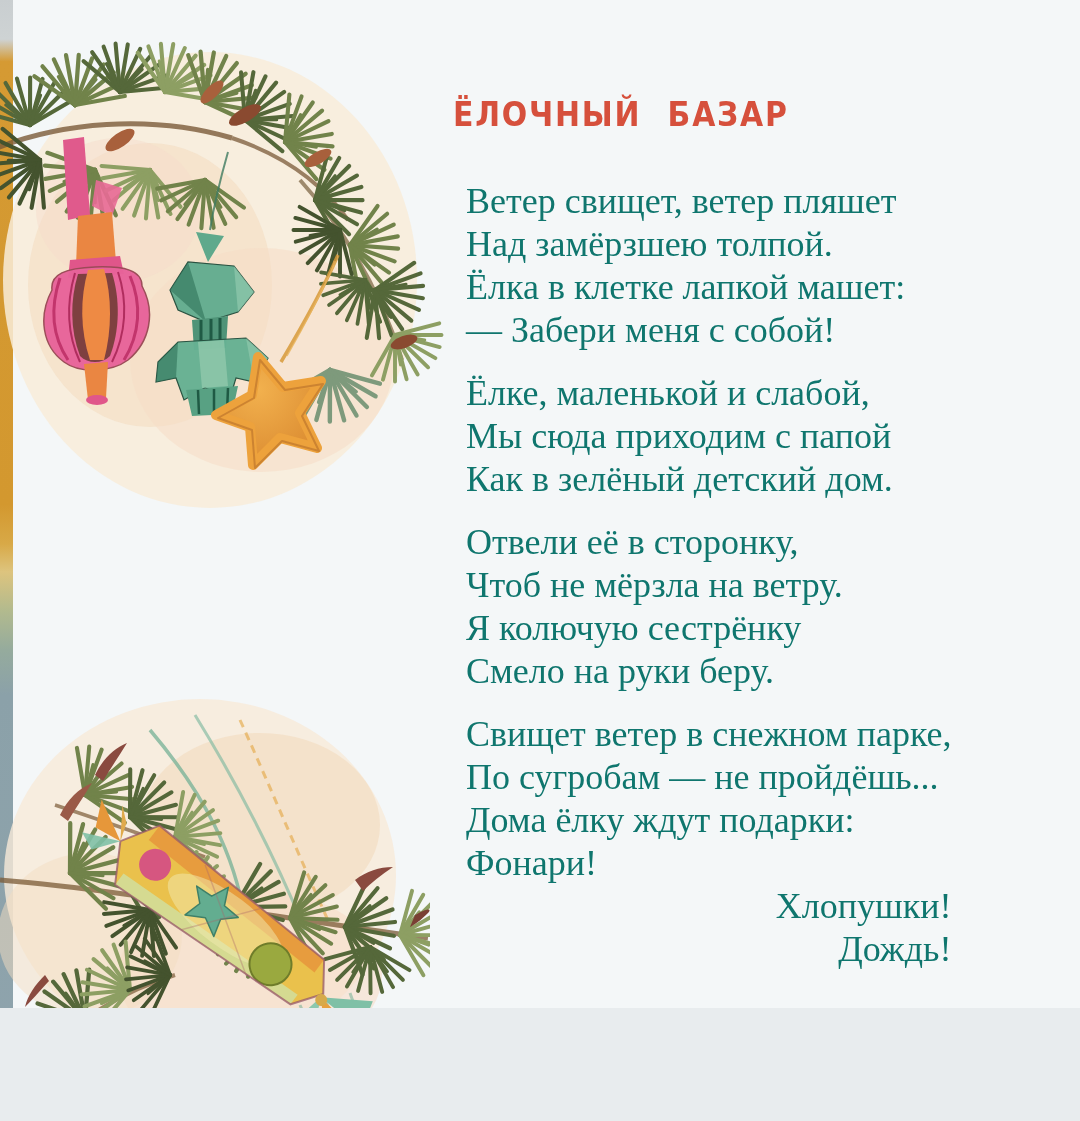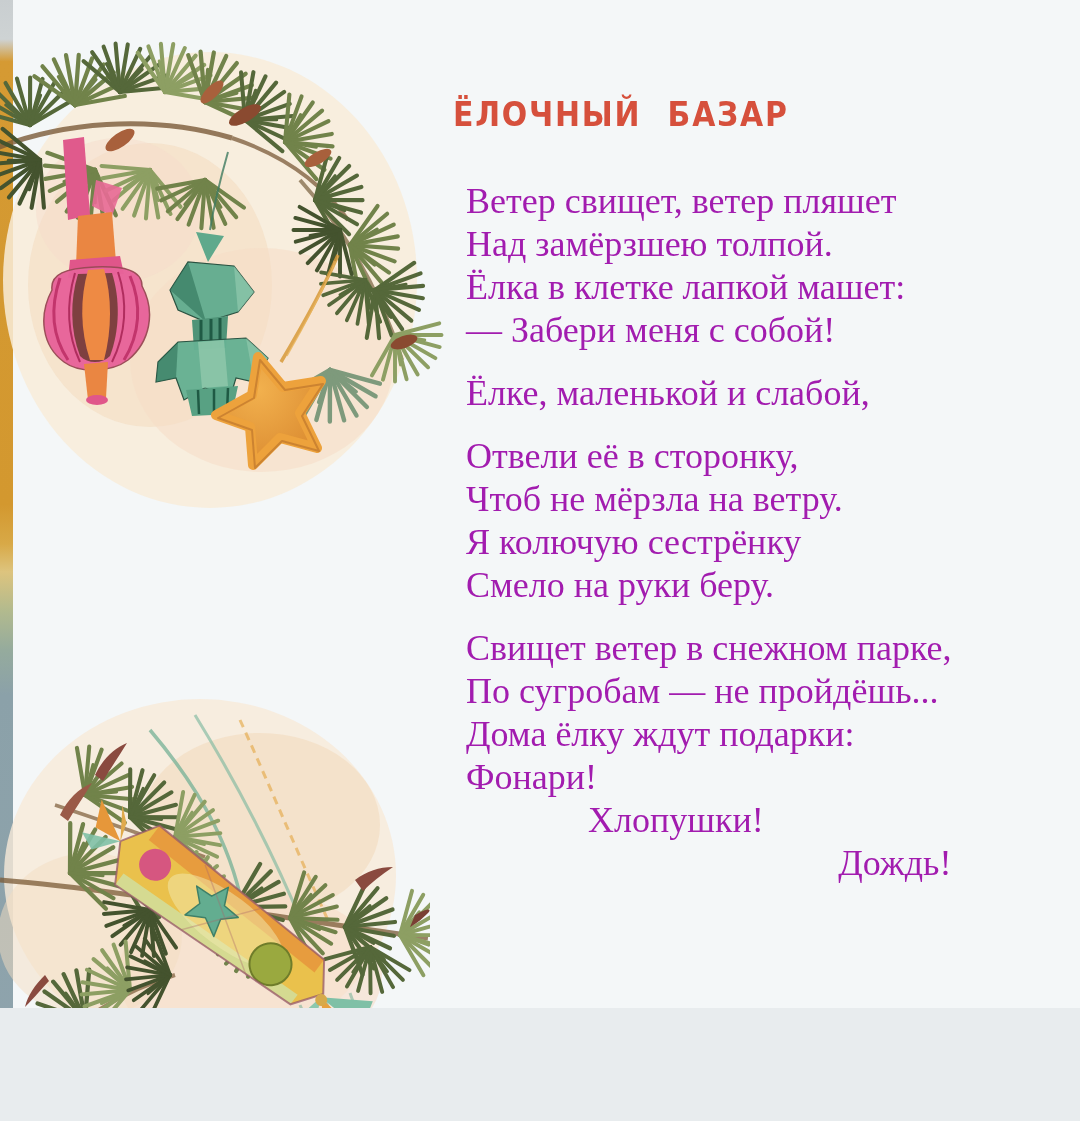--- a/index.html
+++ b/index.html
@@ -25,24 +25,24 @@
     position:absolute;left:140px;right:0;top:1112px;height:9px;background:#a7acae;
   }
   
   .title{
     position:absolute;left:453px;top:94px;margin:0;
     font-family:"DejaVu Sans",sans-serif;font-weight:bold;font-size:34px;
     letter-spacing:2px;word-spacing:16px;color:#d6503c;
     transform:scaleX(.88);transform-origin:left top;white-space:nowrap;
   }
   
-  .poem{position:absolute;left:466px;top:180px;font-size:36px;line-height:43px;color:#a21caf;}
+  .poem{position:absolute;left:466px;top:180px;font-size:36px;line-height:43px;color:#0f766e;}
   .stanza{margin:0 0 20px 0;}
   .line{white-space:nowrap;}
-  .ind1{padding-left:122px;}
+  .ind1{padding-left:122px;text-align:right;}
   .ind2{padding-left:264px;text-align:right;}
   
   .illo-top{position:absolute;left:0;top:30px;}
   .illo-bottom{position:absolute;left:0;top:675px;}
   .g1{color:#55683a}.g2{color:#71834a}.g3{color:#8d9f63}.g4{color:#44532e}.g5{color:#7e9a7c}
 </style>
 </head>
 <body>
 
 <div class="page">
@@ -229,20 +229,22 @@
 
   <div class="poem">
     <div class="stanza">
       <div class="line">Ветер свищет, ветер пляшет</div>
       <div class="line">Над замёрзшею толпой.</div>
       <div class="line">Ёлка в клетке лапкой машет:</div>
       <div class="line">— Забери меня с собой!</div>
     </div>
     <div class="stanza">
       <div class="line">Ёлке, маленькой и слабой,</div>
+      <div class="line">Мы сюда приходим с папой</div>
+      <div class="line">Как в зелёный детский дом.</div>
     </div>
     <div class="stanza">
       <div class="line">Отвели её в сторонку,</div>
       <div class="line">Чтоб не мёрзла на ветру.</div>
       <div class="line">Я колючую сестрёнку</div>
       <div class="line">Смело на руки беру.</div>
     </div>
     <div class="stanza">
       <div class="line">Свищет ветер в снежном парке,</div>
       <div class="line">По сугробам — не пройдёшь...</div>

